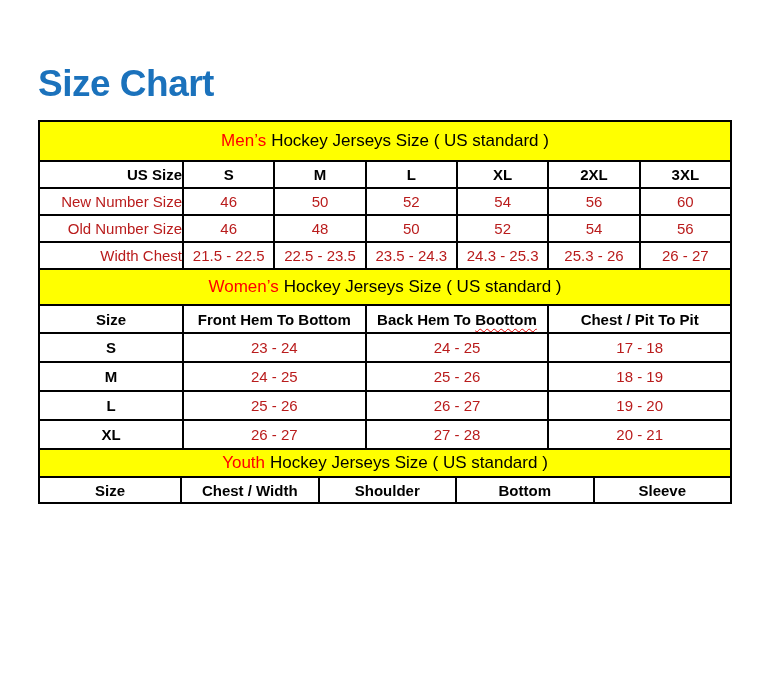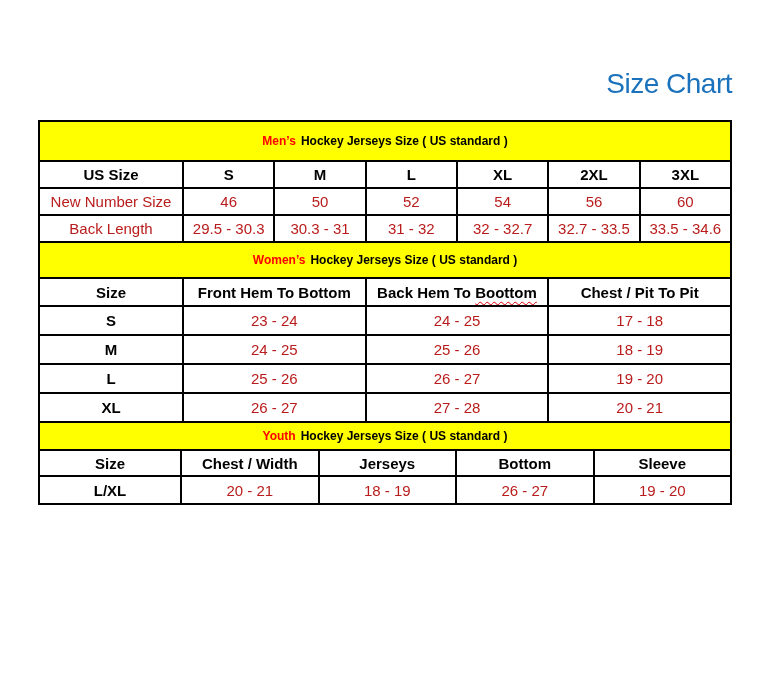--- a/index.html
+++ b/index.html
@@ -10,40 +10,40 @@
     overflow: hidden;
     font-family: "Liberation Sans", sans-serif;
     color: #111111;
     -webkit-font-smoothing: antialiased;
   }
   .page { position: relative; width: 776px; height: 692px; }
 
   .title {
     width: 694px;
     margin: 69px 0 0 38px;
-    text-align: right;
-    font-size: 28px;
+    text-align: left;
+    font-size: 37px;
     line-height: 30px;
-    font-weight: 400;
+    font-weight: 700;
     letter-spacing: -0.5px;
     color: var(--title-color, #1B72BC);
   }
 
   .chart { width: 694px; margin: 21px 0 0 38px; }
 
   .band {
     width: 100%;
     border: 2px solid var(--border-color, #000);
     background: var(--band-bg, #FFFF00);
     display: flex;
     align-items: center;
     justify-content: center;
     gap: 5px;
-    font-weight: 700;
-    font-size: 12px;
+    font-weight: 400;
+    font-size: 17px;
     color: #000;
   }
   .s0 .band { height: 42px; }
   .s1 .band { height: 38px; text-align: right; }
   .s2 .band { height: 30px; }
   .section:not(:first-child) .band { margin-top: -2px; }
   .hl { color: var(--accent, #FF0000); }
 
   table.t {
     border-collapse: collapse;
@@ -63,21 +63,21 @@
   .t th { font-weight: 700; color: #000; }
   .t td { font-weight: 400; color: #b91c1c; }
 
   .t-mens  thead tr { height: 27px; }
   .t-mens  tbody tr { height: 27px; }
   .t-womens thead tr { height: 28px; }
   .t-womens tbody tr { height: 29px; }
   .t-youth thead tr { height: 26px; }
   .t-youth tbody tr { height: 28px; }
 
-  .t-mens  th:first-child, .t-mens  td:first-child { width: 144px; }
+  .t-mens  th:first-child, .t-mens  td:first-child { width: 144px; text-align: right; }
   .t-womens th:first-child, .t-womens td:first-child { width: 144px; }
   .t-youth th:first-child, .t-youth td:first-child { width: 142px; }
 
   .squiggle {
     text-decoration: underline;
     text-decoration-style: wavy;
     text-decoration-color: var(--squiggle, #E00000);
     text-decoration-thickness: 1px;
     text-underline-offset: 3px;
     text-decoration-skip-ink: none;
@@ -114,27 +114,36 @@
             <tr>
               <td>New Number Size</td>
               <td>46</td>
               <td>50</td>
               <td>52</td>
               <td>54</td>
               <td>56</td>
               <td>60</td>
             </tr>
             <tr>
-              <td>Back Length</td>
-              <td>29.5 - 30.3</td>
-              <td>30.3 - 31</td>
-              <td>31 - 32</td>
-              <td>32 - 32.7</td>
-              <td>32.7 - 33.5</td>
-              <td>33.5 - 34.6</td>
+              <td>Old Number Size</td>
+              <td>46</td>
+              <td>48</td>
+              <td>50</td>
+              <td>52</td>
+              <td>54</td>
+              <td>56</td>
+            </tr>
+            <tr>
+              <td>Width Chest</td>
+              <td>21.5 - 22.5</td>
+              <td>22.5 - 23.5</td>
+              <td>23.5 - 24.3</td>
+              <td>24.3 - 25.3</td>
+              <td>25.3 - 26</td>
+              <td>26 - 27</td>
             </tr>
           </tbody>
         </table>
     </section>
 
     <section class="section s1">
       <div class="band">
         <span class="hl">Women’s</span>
           <span>Hockey Jerseys Size ( US standard )</span>
       </div>
@@ -179,31 +188,24 @@
     <section class="section s2">
       <div class="band">
         <span class="hl">Youth</span>
           <span>Hockey Jerseys Size ( US standard )</span>
       </div>
       <table class="t t-youth">
           <thead>
             <tr>
               <th>Size</th>
               <th>Chest / Width</th>
-              <th>Jerseys</th>
+              <th>Shoulder</th>
               <th>Bottom</th>
               <th>Sleeve</th>
             </tr>
           </thead>
           <tbody>
-            <tr>
-              <th>L/XL</th>
-              <td>20 - 21</td>
-              <td>18 - 19</td>
-              <td>26 - 27</td>
-              <td>19 - 20</td>
-            </tr>
           </tbody>
         </table>
     </section>
 
   </div>
 </div>
 
 </body></html>

